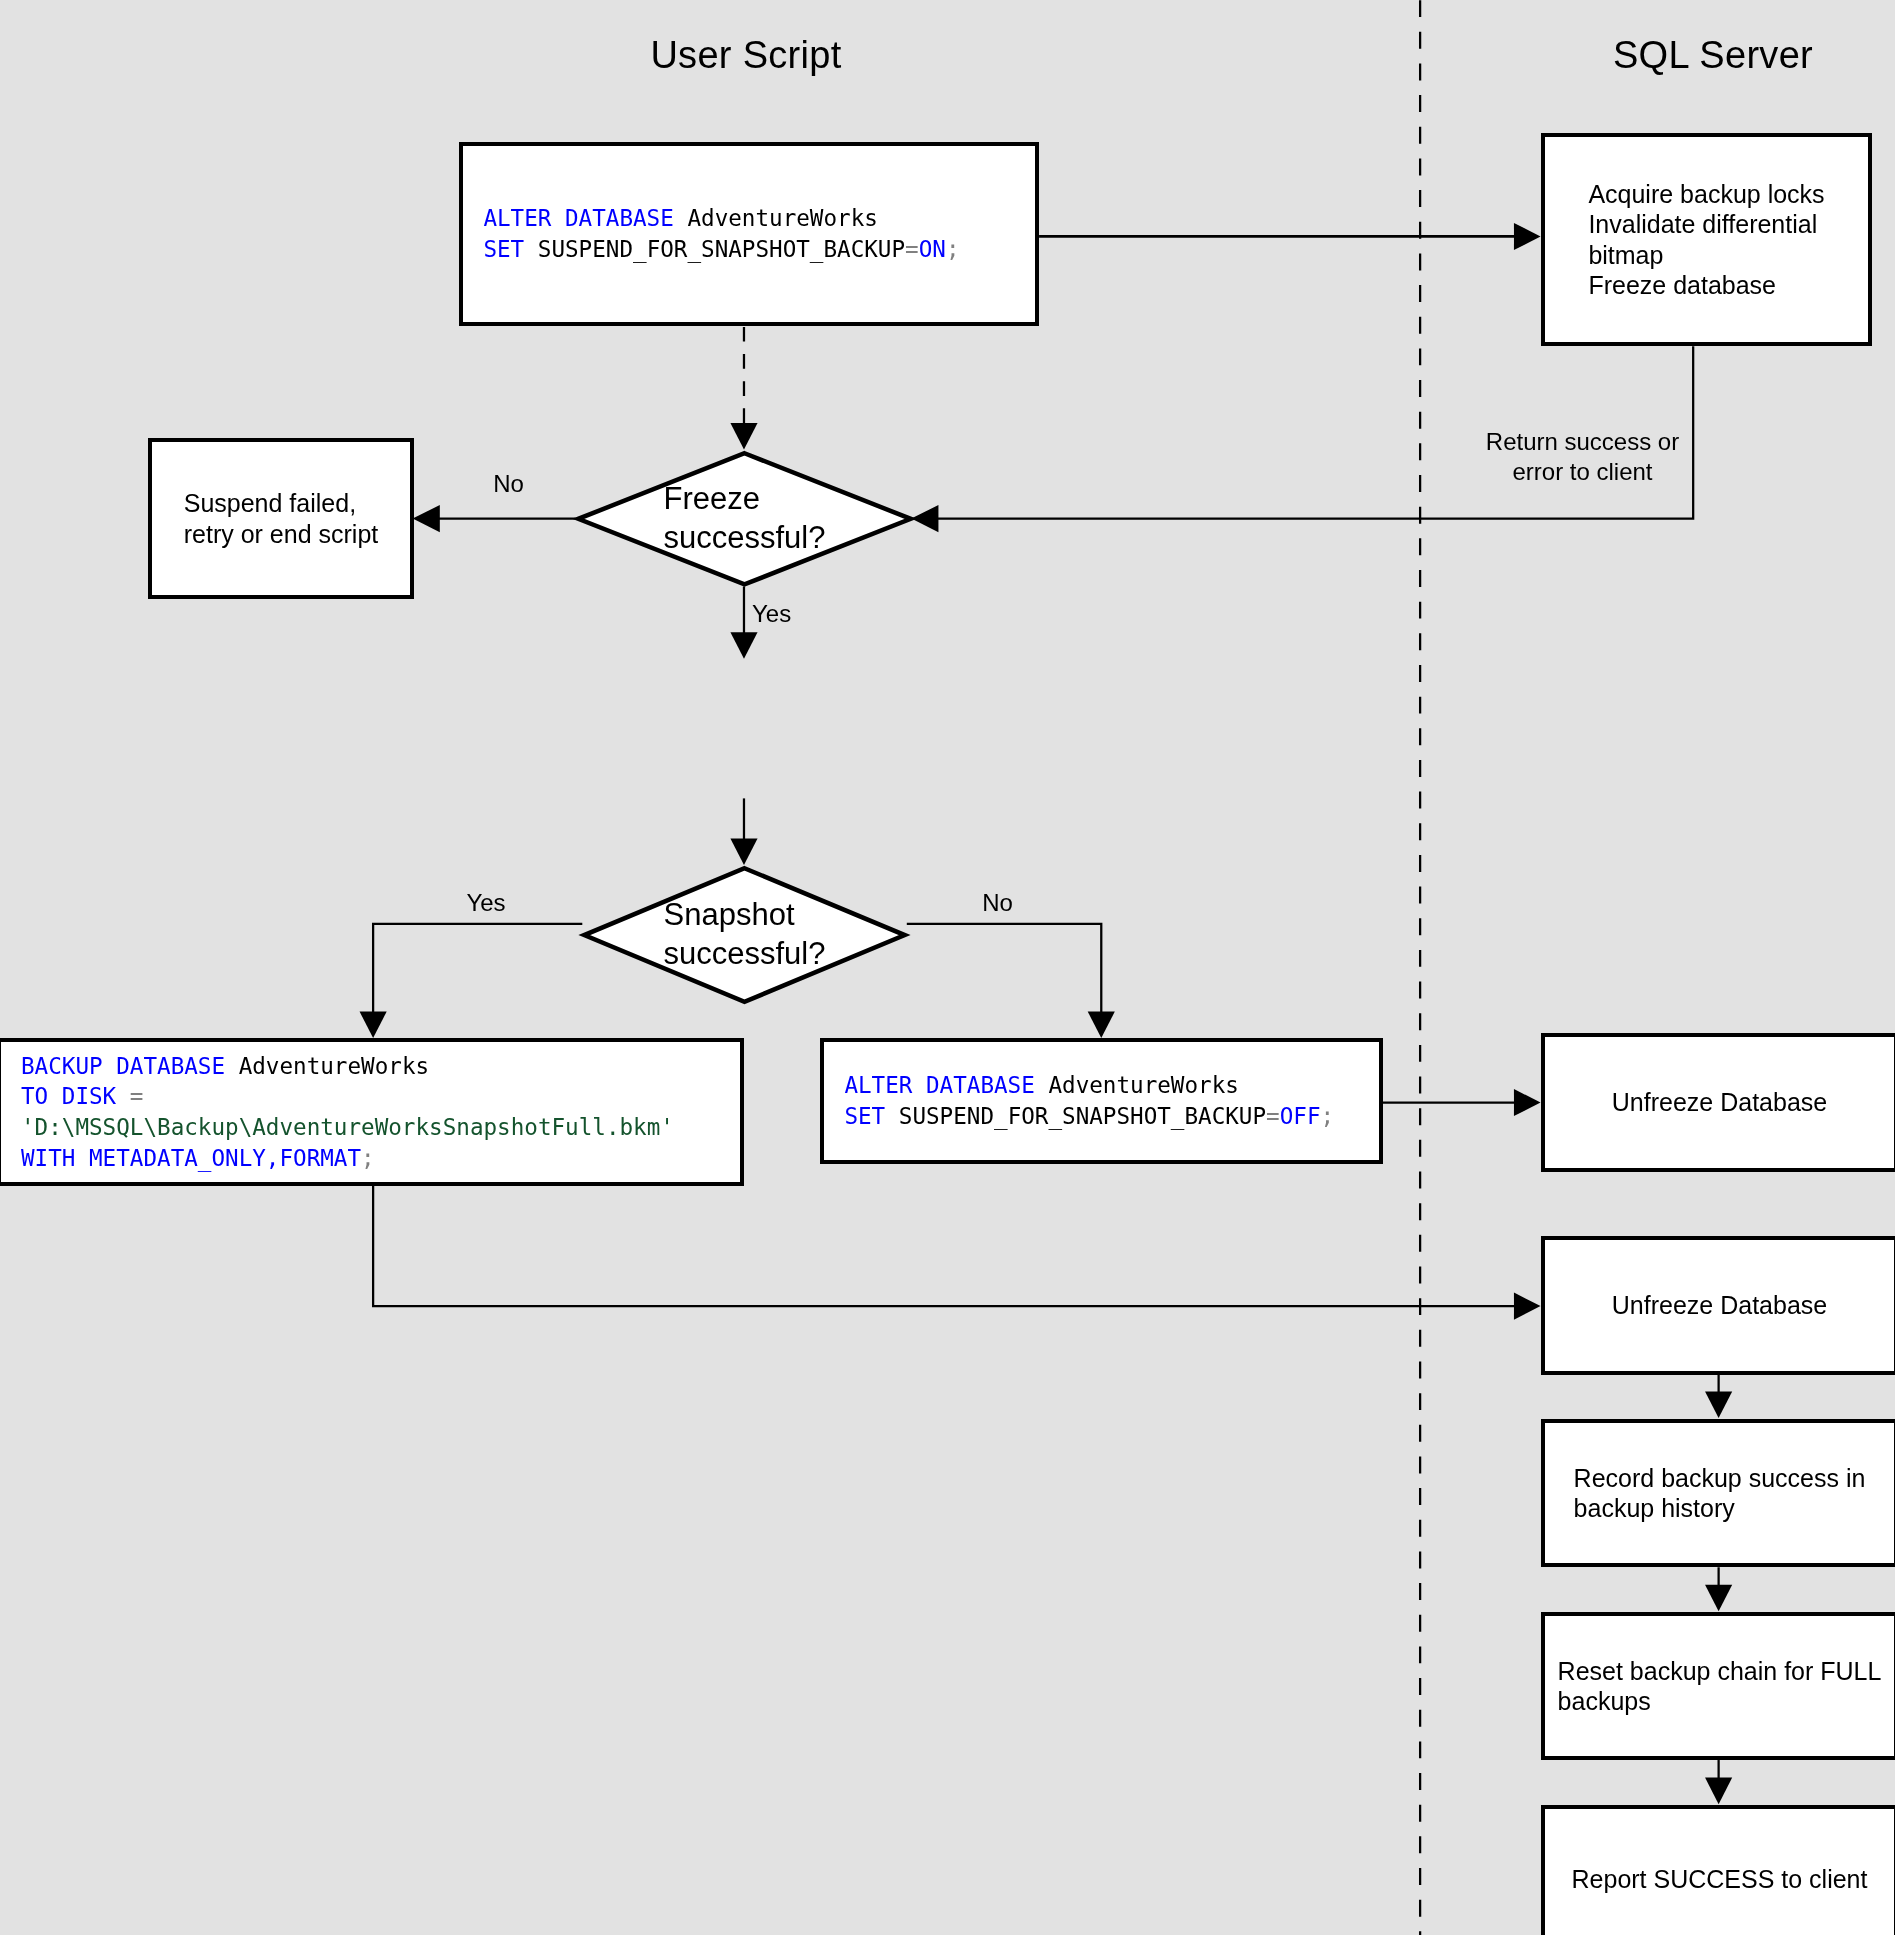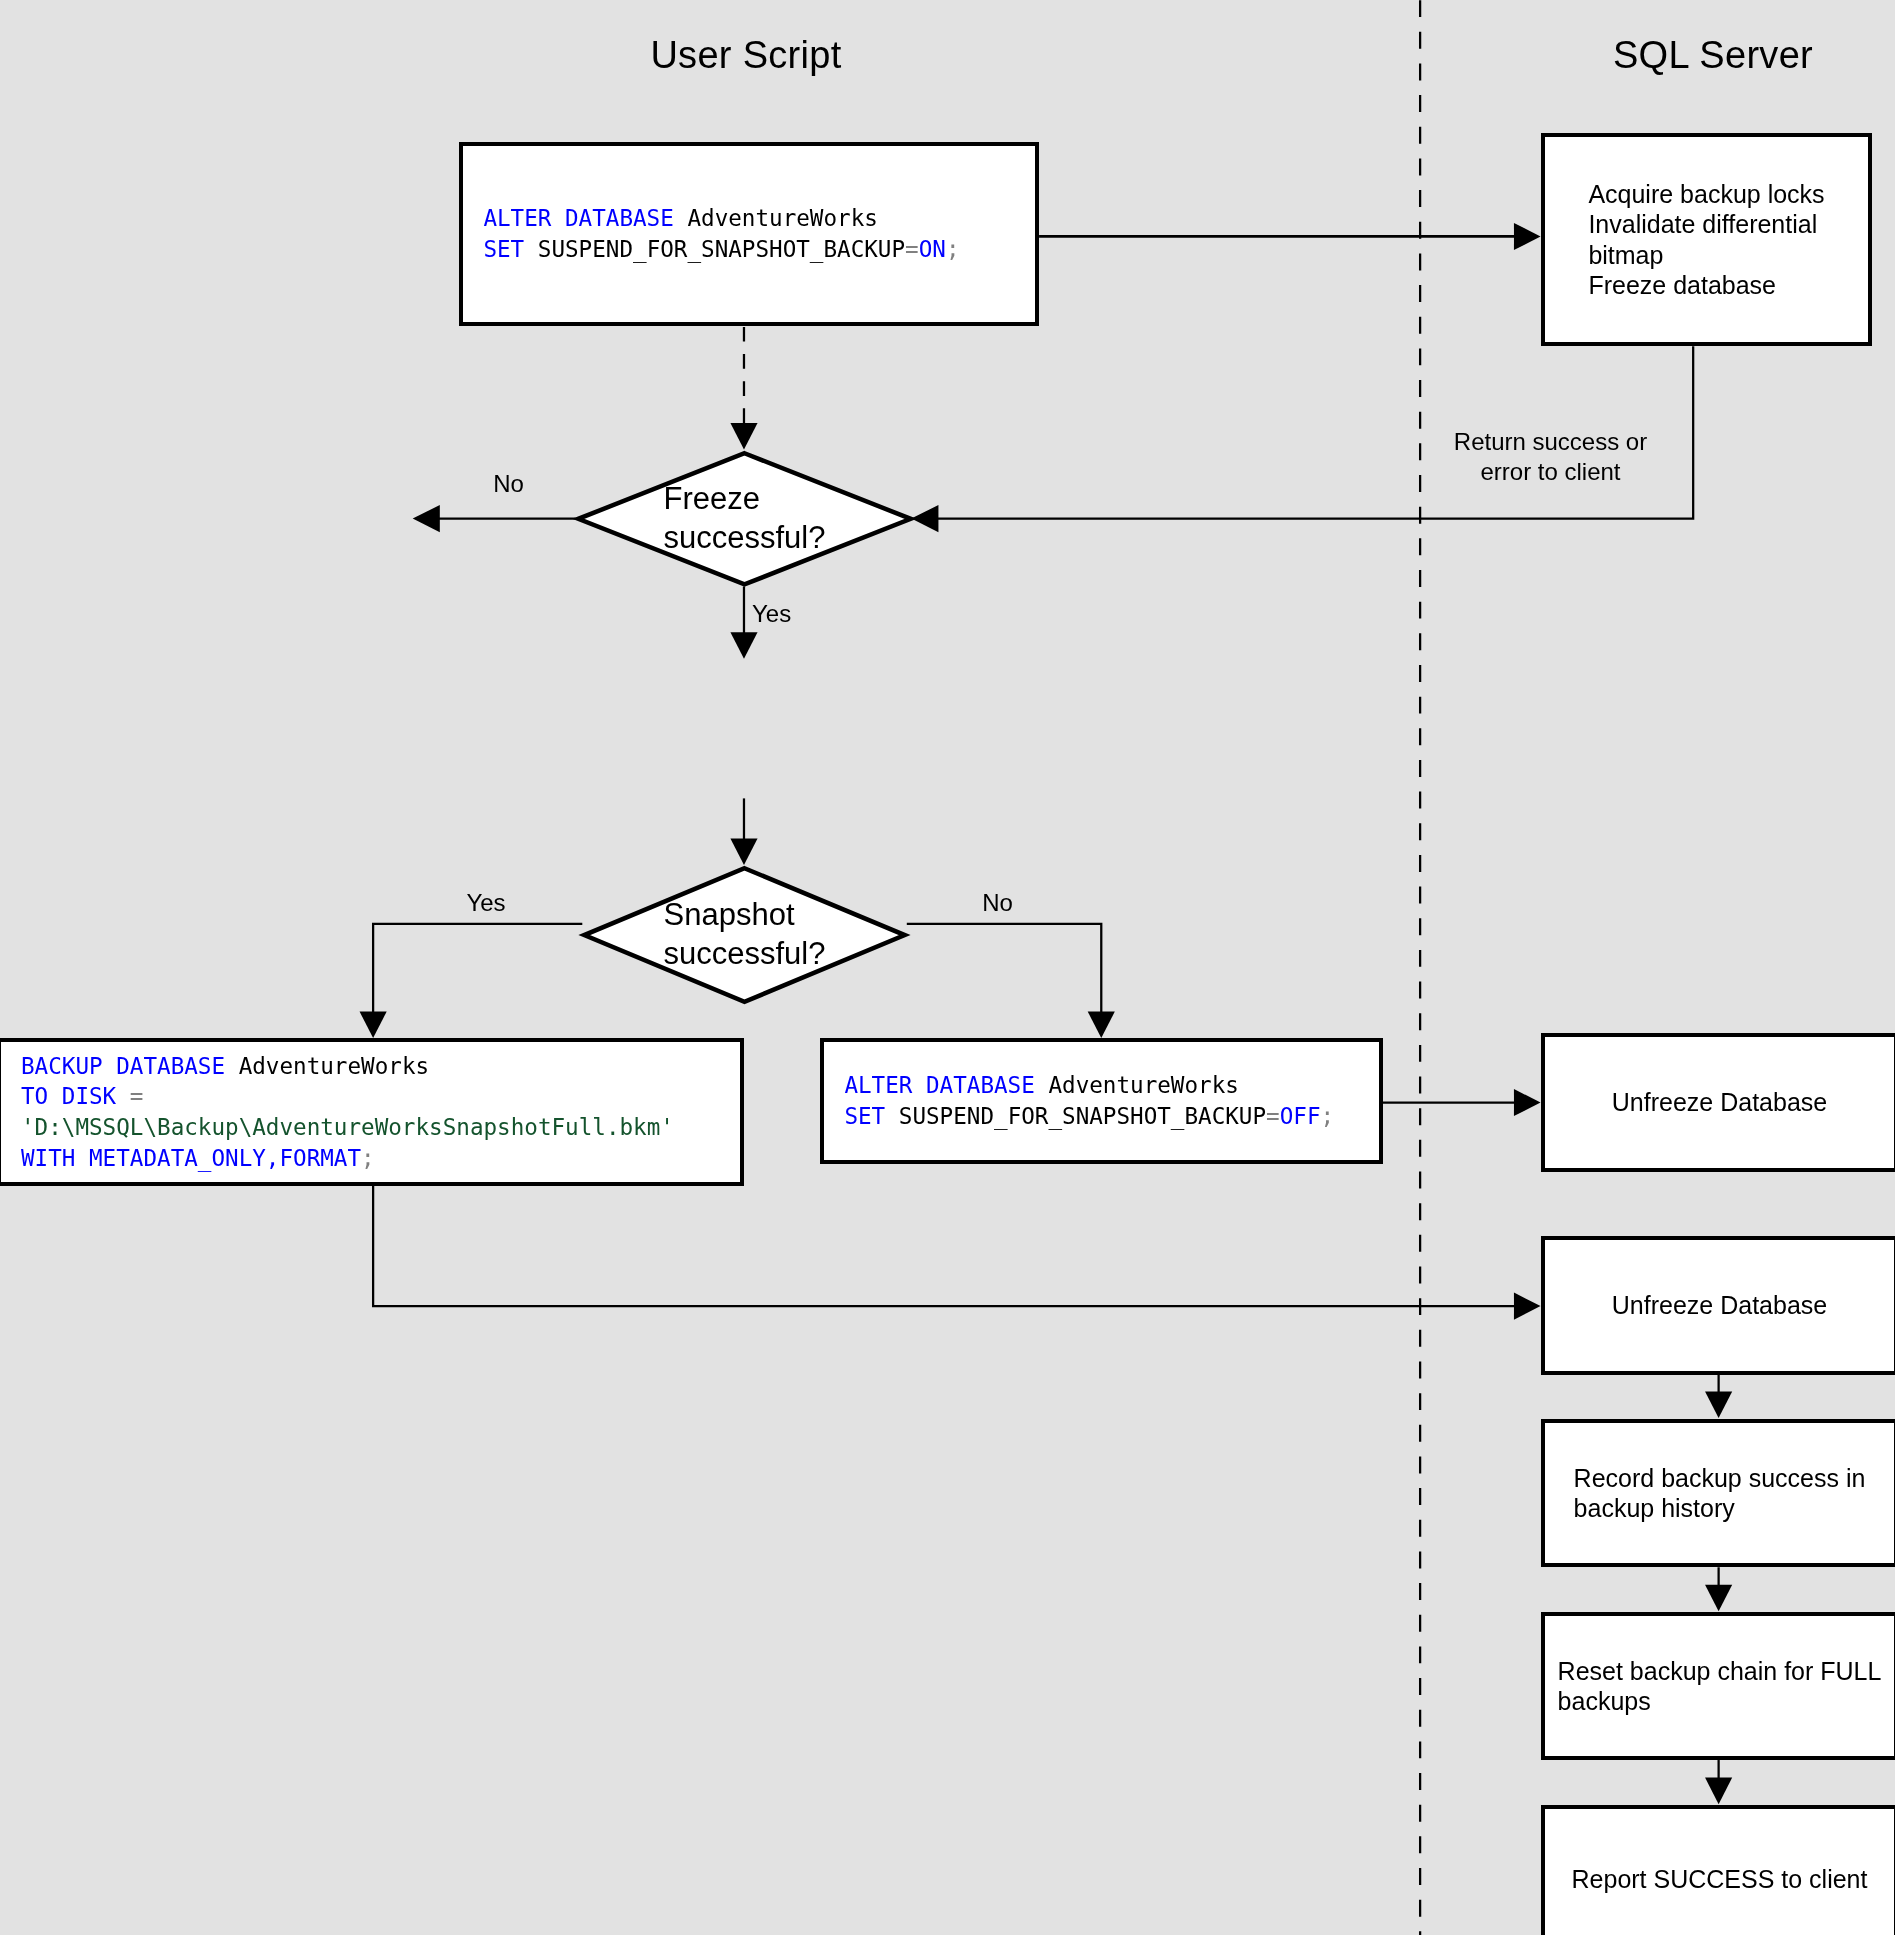--- a/index.html
+++ b/index.html
@@ -114,20 +114,24 @@
 <span class="kw">SET</span> SUSPEND_FOR_SNAPSHOT_BACKUP<span class="op">=</span><span class="kw">ON</span><span class="pn">;</span></pre>
   </div>
 
   <div class="node" style="left:1541px;top:133px;width:331px;height:213px;">
     <div class="txt">Acquire backup locks
 Invalidate differential
 bitmap
 Freeze database</div>
   </div>
 
+  <div class="node" style="left:148px;top:438px;width:266px;height:161px;">
+    <div class="txt">Suspend failed,
+retry or end script</div>
+  </div>
 
   <div class="diamond" style="left:576px;top:451px;width:337px;height:136px;">
     <svg viewBox="0 0 596 240" preserveAspectRatio="none">
       <polygon points="298,4 592,120 298,236 4,120" fill="#ffffff" stroke="#000" stroke-width="8" stroke-linejoin="miter"></polygon>
     </svg>
     <div class="dtxt">Freeze
 successful?</div>
   </div>
 
 
@@ -174,17 +178,17 @@
   </div>
 
   <div class="elabel" style="left:469px;top:469px;width:79px;text-align:center;">No</div>
 
   <div class="elabel" style="left:752px;top:599px;width:85px;text-align:left;">Yes</div>
 
   <div class="elabel" style="left:441px;top:888px;width:90px;text-align:center;">Yes</div>
 
   <div class="elabel" style="left:955px;top:888px;width:85px;text-align:center;">No</div>
 
-  <div class="elabel" style="left:1432px;top:427px;width:237px;text-align:center;">Return success or
+  <div class="elabel" style="left:1464px;top:427px;width:237px;text-align:center;">Return success or
 error to client</div>
 
 </div>
 
 
 </body></html>

